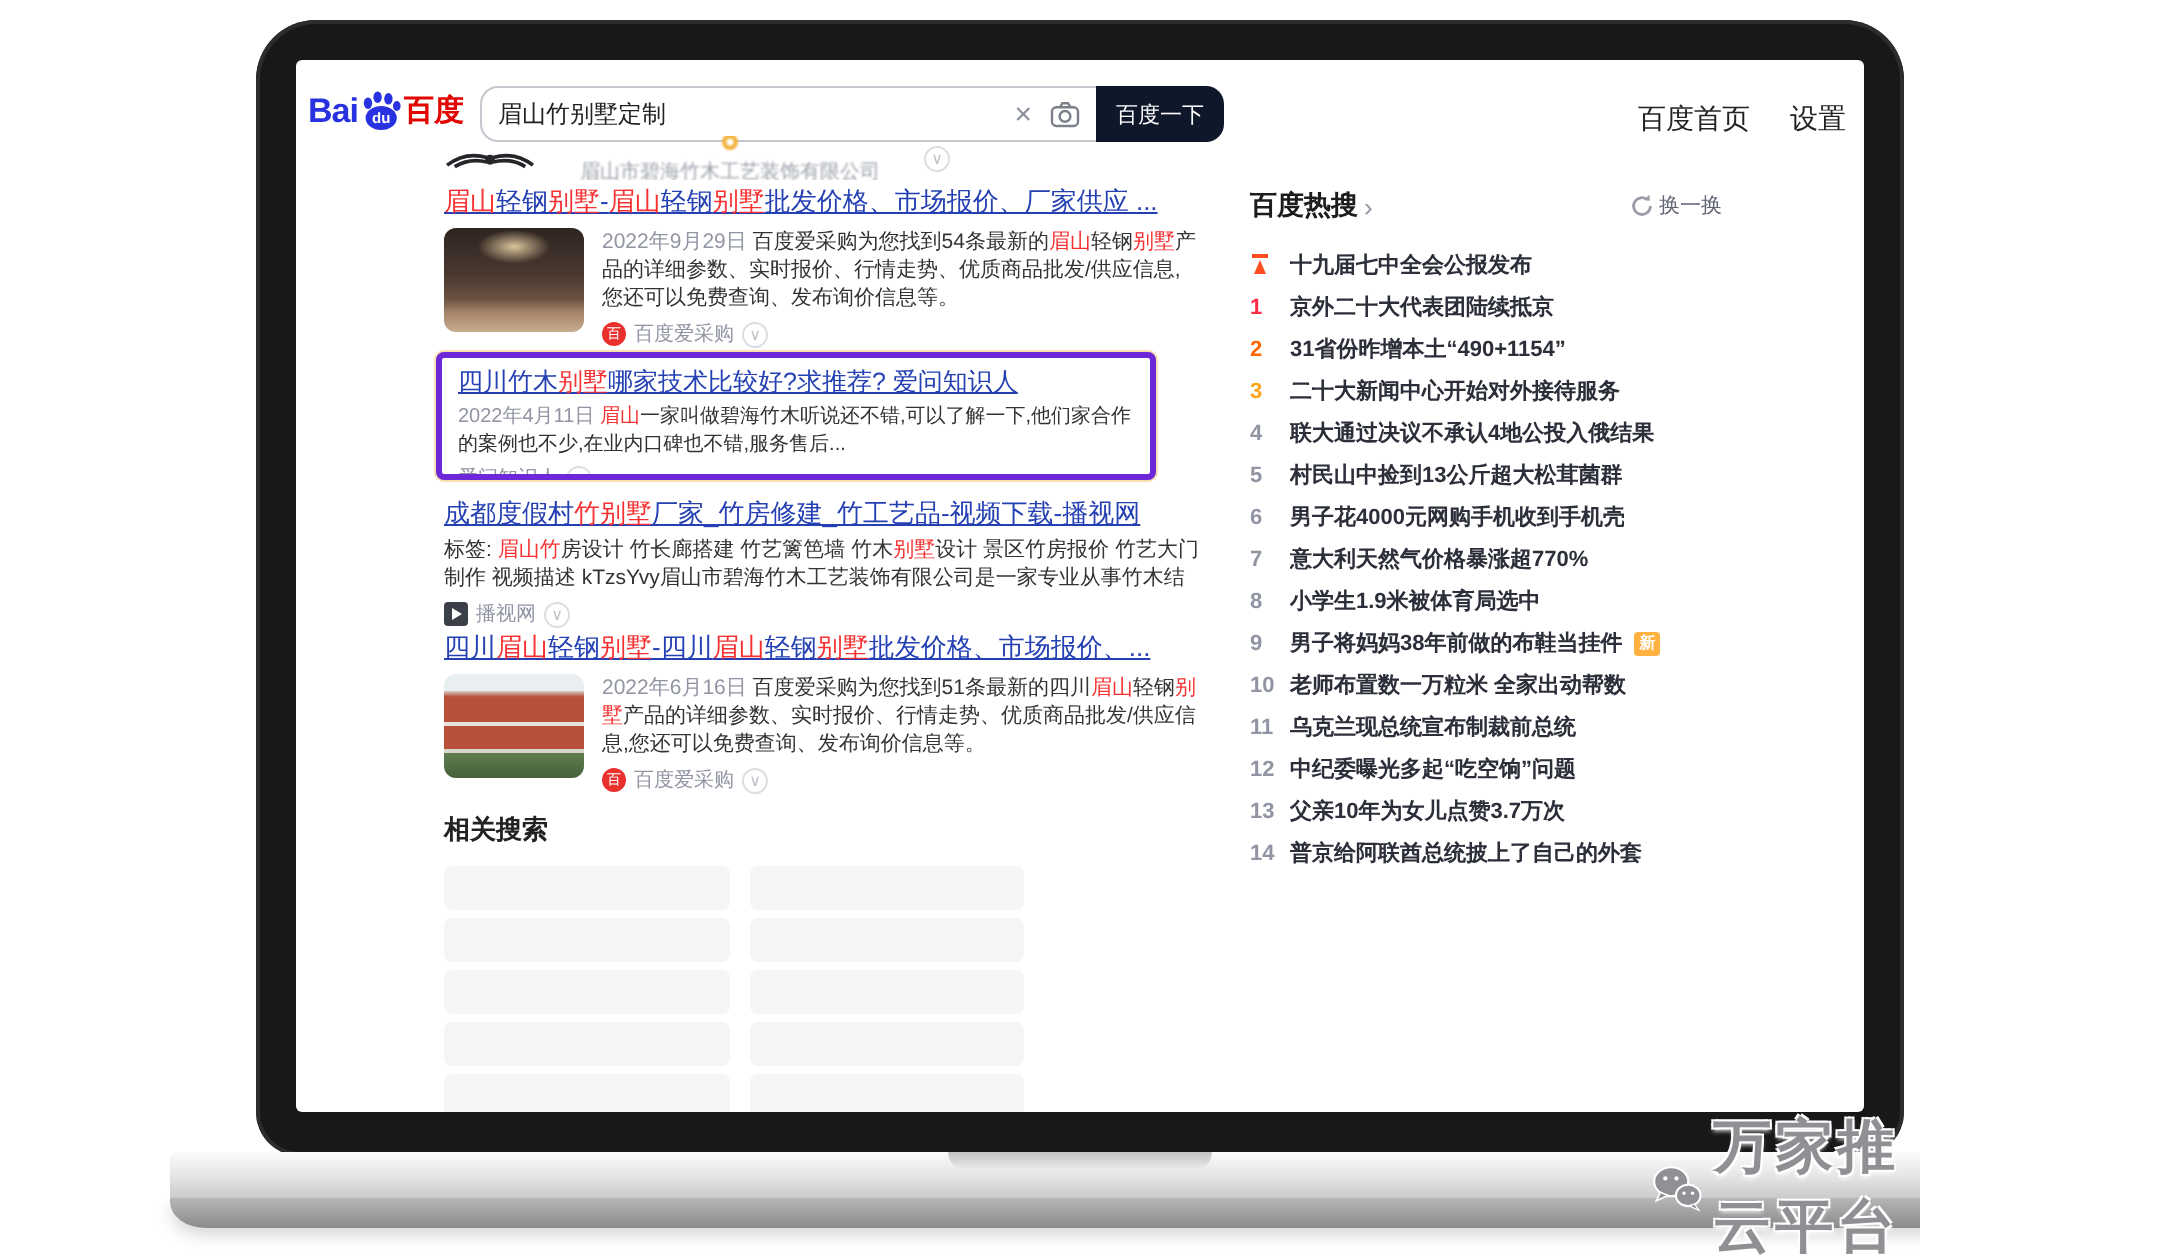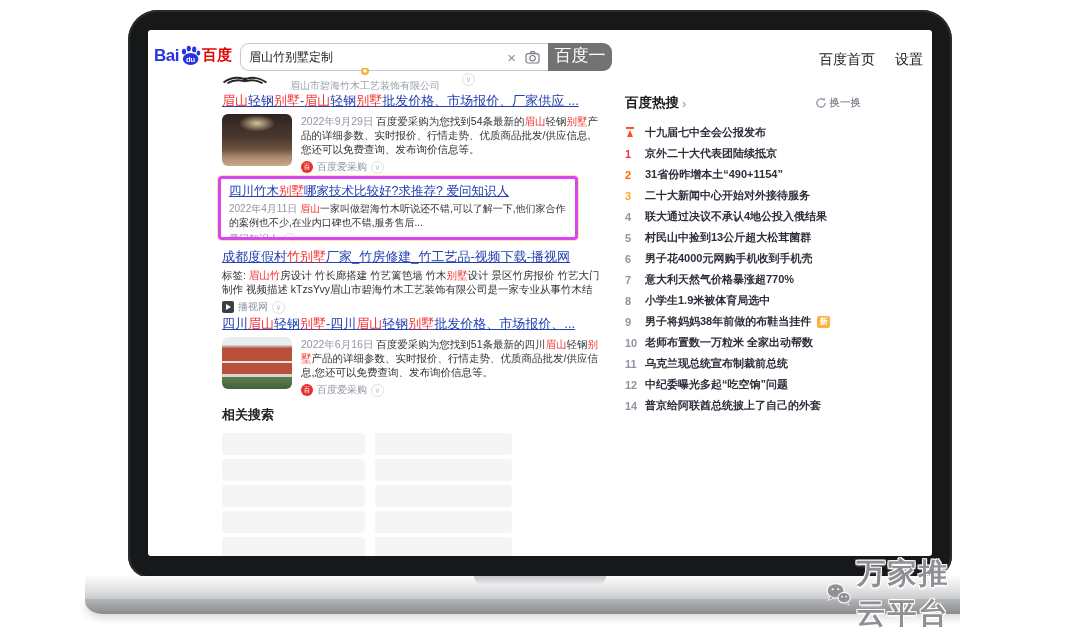--- a/index.html
+++ b/index.html
@@ -22,21 +22,21 @@
      text-shadow:-1px -1px 0 #fff,1px -1px 0 #fff,-1px 1px 0 #fff,1px 1px 0 #fff,0 2px 2px rgba(255,255,255,.8);}
   
   .logo{position:absolute;left:6px;top:15px;display:flex;align-items:center;gap:1px;cursor:pointer;}
   .logo .bai{color:#2932e1;font-weight:bold;font-size:17px;letter-spacing:-.5px;}
   .logo .cn{color:#e10602;font-weight:bold;font-size:15px;}
   .searchbox{position:absolute;left:92px;top:13px;height:28px;display:flex;align-items:stretch;}
   .input{width:308px;border:1px solid #c4c7ce;border-right:none;border-radius:9px 0 0 9px;
          display:flex;align-items:center;padding:0 8px;box-sizing:border-box;background:#fff;}
   .input .query{flex:1;font-size:12px;color:#222;white-space:nowrap;overflow:hidden;}
   .input .clear{color:#8b8f99;font-size:15px;line-height:1;margin-right:9px;cursor:pointer;}
-  .btn{width:64px;border:none;background:#737373;color:#fff;font-size:17px;border-radius:0 9px 9px 0;cursor:pointer;
+  .btn{width:64px;border:none;background:#0f172a;color:#fff;font-size:11px;border-radius:0 9px 9px 0;cursor:pointer;
        font-family:inherit;}
   .toplinks{position:absolute;right:9px;top:21px;display:flex;gap:20px;font-size:14px;color:#222;}
   .toplinks span{cursor:pointer;}
   
   .partial-row{position:absolute;left:74px;top:38px;width:378px;height:22px;display:flex;align-items:center;gap:22px;overflow:hidden;}
   .pcompany{font-size:10px;color:#9ba0aa;filter:blur(.4px);display:flex;align-items:center;gap:3px;flex-direction:column;}
   .result{position:absolute;left:74px;width:378px;}
   .rtitle{font-size:13px;color:#2440b3;text-decoration:underline;cursor:pointer;line-height:15px;
           white-space:nowrap;overflow:hidden;}
   .rtitle .hl{color:#f73131;}
@@ -52,21 +52,21 @@
   .desc .date{color:#9195a3;}
   .desc .hl{color:#f73131;}
   .clamp3{max-height:42px;} .clamp2{max-height:28px;}
   .source{display:flex;align-items:center;gap:4px;margin-top:4px;font-size:10px;color:#9195a3;}
   .src-ico{width:12px;height:12px;border-radius:50%;background:#e9302d;color:#fff;font-size:7px;
            display:flex;align-items:center;justify-content:center;flex:none;}
   .src-ico.dark{border-radius:2px;background:#3b3f47;}
   .tri{width:0;height:0;border-left:5px solid #fff;border-top:3px solid transparent;border-bottom:3px solid transparent;margin-left:1px;}
   .src-more{color:#c0c3ca;font-size:8px;width:11px;height:11px;border:1px solid #dcdee3;border-radius:50%;
             display:inline-flex;align-items:center;justify-content:center;flex:none;cursor:pointer;}
-  .result-box{position:absolute;left:70px;top:146px;width:360px;border:3px solid #d946ef;border-radius:4px;
+  .result-box{position:absolute;left:70px;top:146px;width:360px;border:3px solid #6d28d9;border-radius:4px;
               box-shadow:0 0 0 1px #fbe0ae;padding:5px 8px;box-sizing:border-box;background:#fff;height:64px;overflow:hidden;}
   .result-box .rtitle{font-size:12.5px;}
   .result-box .desc{font-size:10px;line-height:13.5px;}
   .result-box .source{margin-top:3px;}
   
   .related{position:absolute;left:74px;top:376px;width:378px;}
   .related h3{margin:0 0 9px 0;font-size:13px;color:#222;font-weight:bold;}
   .pillgrid{display:grid;grid-template-columns:143px 137px;column-gap:10px;row-gap:4px;}
   .pill{display:block;height:22px;line-height:22px;background:#f5f5f6;border-radius:4px;padding:0 8px;
         box-sizing:border-box;font-size:10.5px;color:#2b3a8f;white-space:nowrap;overflow:hidden;cursor:pointer;text-decoration:none;}
@@ -289,20 +289,25 @@
               <span class="rank">11</span>
               <span class="hot-label">乌克兰现总统宣布制裁前总统</span>
 
             </div>
             <div class="hot-row">
               <span class="rank">12</span>
               <span class="hot-label">中纪委曝光多起“吃空饷”问题</span>
 
             </div>
             <div class="hot-row">
+              <span class="rank">13</span>
+              <span class="hot-label">父亲10年为女儿点赞3.7万次</span>
+
+            </div>
+            <div class="hot-row">
               <span class="rank">14</span>
               <span class="hot-label">普京给阿联酋总统披上了自己的外套</span>
 
             </div>
           </div>
       </div>
 
     </div>
   </div>
 

